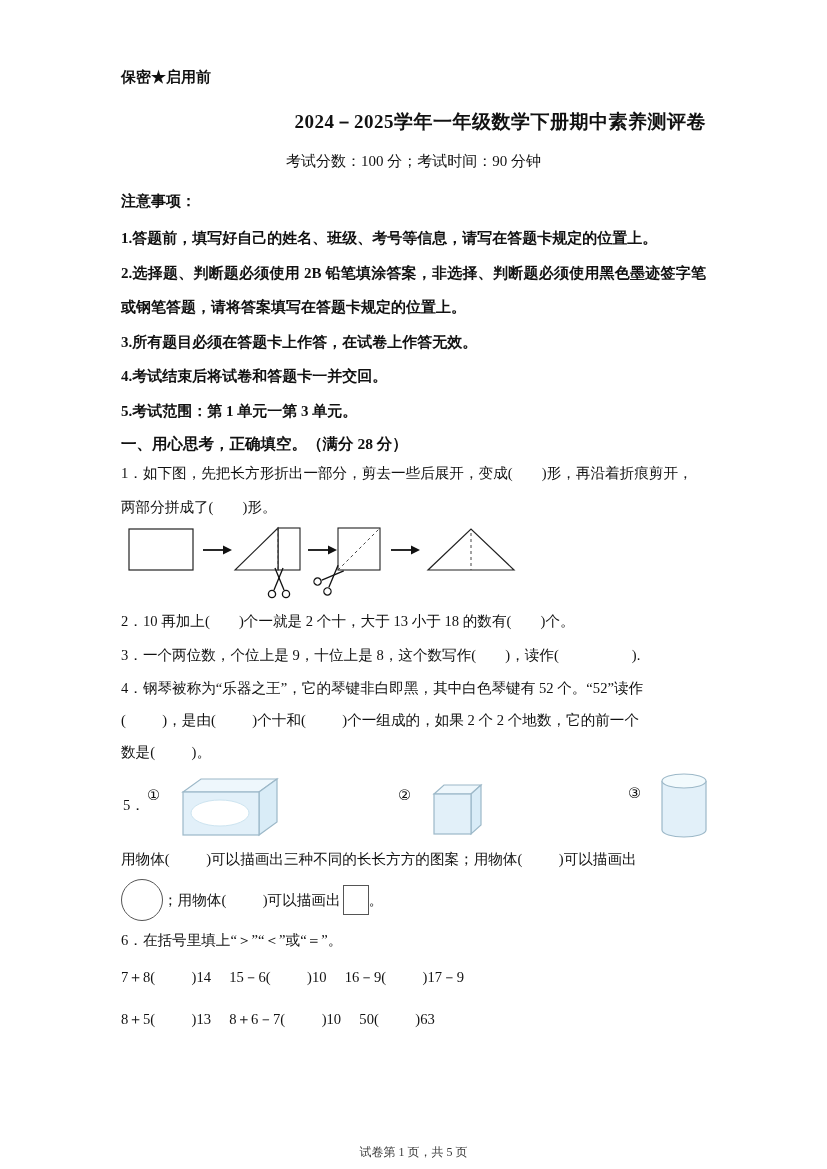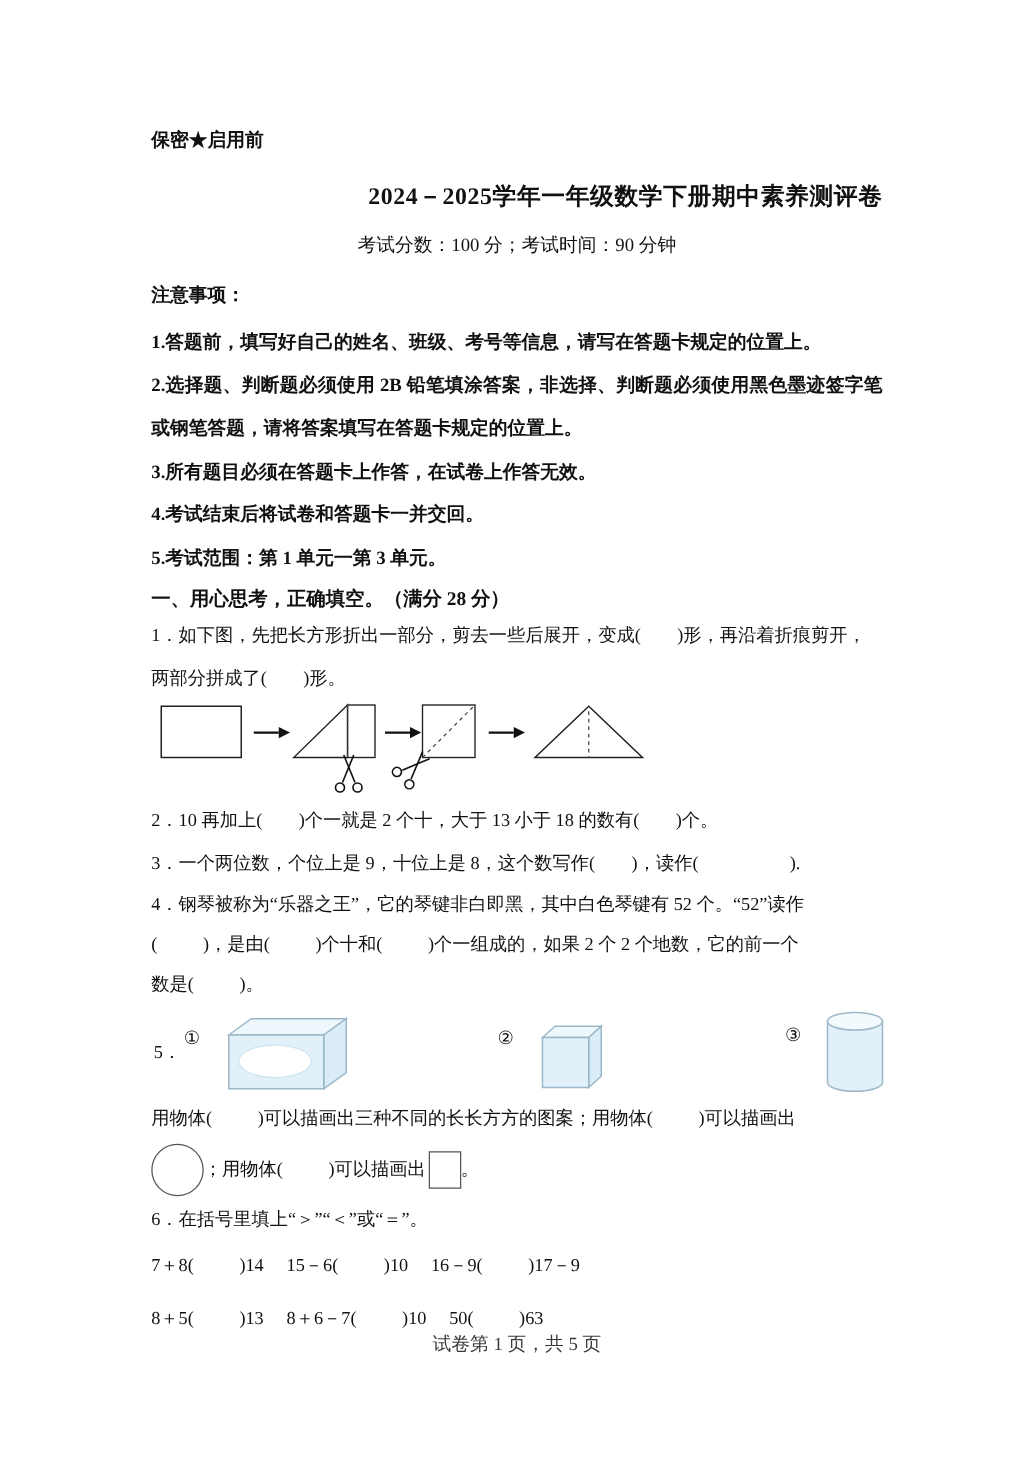--- a/index.html
+++ b/index.html
@@ -6,21 +6,21 @@
   html,body { background:#e8e8e8; }
   .page {
     position:relative;
     width:827px; height:1169px;
     margin:0 auto;
     background:#ffffff;
     color:#111;
     font-family:"Liberation Serif","DejaVu Serif",serif;
     overflow:hidden;
   }
-  .content { padding:104px 121px 0 121px; }
+  .content { padding:68px 121px 0 121px; }
   .t  { white-space:pre-wrap; font-size:15px; }
   .nw { white-space:pre; }
   .security { font-size:15px; font-weight:700; line-height:19px; }
   .title { text-align:right; font-size:19px; font-weight:700; line-height:26px; margin-top:22px; letter-spacing:0.5px; }
   .exam-info { text-align:center; font-size:15px; font-weight:400; line-height:20px; margin-top:16px; }
   .notice-head { font-size:15px; font-weight:700; line-height:20px; margin-top:20px; }
   .notice-item { font-size:15px; font-weight:700; line-height:34.5px; text-align:justify; }
   .notice-wrap { margin-top:10px; }
   .sec-head { font-size:15.5px; font-weight:700; line-height:24px; margin-top:4px; }
   .qline { font-size:14.6px; line-height:34px; }
@@ -30,21 +30,21 @@
   .q5row .qnum { position:absolute; font-size:14.6px; }
   .circled { font-family:"DejaVu Sans",sans-serif; font-size:26px; color:#111; }
   .q5label { position:absolute; left:2px; top:26px; }
   .c1 { left:26px; top:16px; } .shape1 { position:absolute; left:56px; top:2px; }
   .c2 { left:277px; top:16px; } .shape2 { position:absolute; left:308px; top:10px; }
   .c3 { left:507px; top:14px; } .shape3 { position:absolute; left:538px; top:0px; }
   .q5text2 { display:flex; align-items:center; height:48px; }
   .draw-circle { width:42px; height:42px; border:1.2px solid #555; border-radius:50%; display:inline-block; flex:0 0 auto; }
   .draw-square { width:26px; height:30px; border:1.2px solid #555; display:inline-block; flex:0 0 auto; margin-left:2px; }
   .cmp-row { font-size:14.6px; line-height:42px; }
-  .footer { position:absolute; left:0; right:0; top:1066px; text-align:center; font-size:15px; color:#3a3a3a; }
+  .footer { position:absolute; left:0; right:0; top:1144px; text-align:center; font-size:12px; color:#3a3a3a; }
 </style>
 </head>
 <body>
 
 <div class="page">
   <div class="content">
 
     <div class="security">保密★启用前</div>
 
     <div class="title">2024－2025学年一年级数学下册期中素养测评卷</div>

